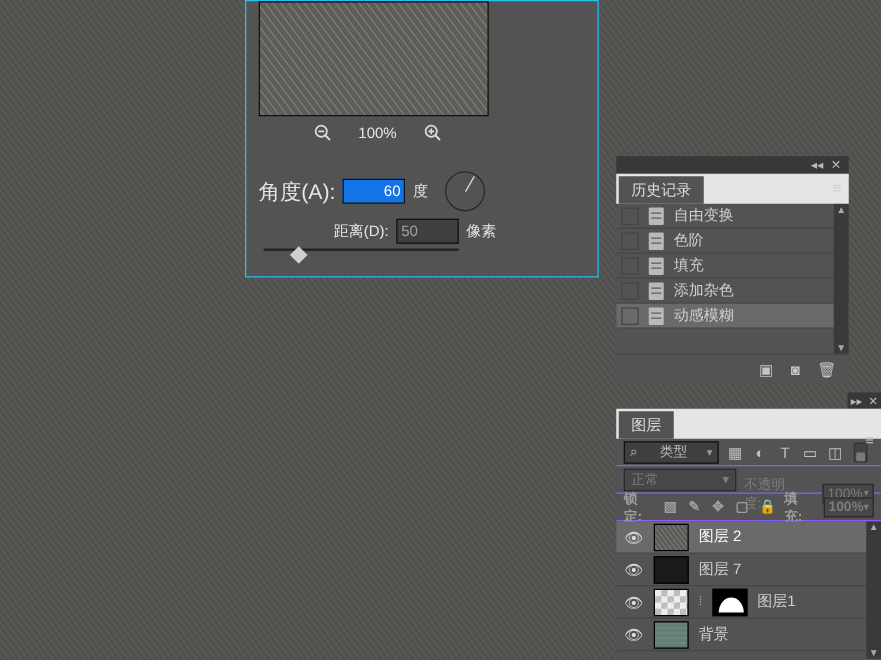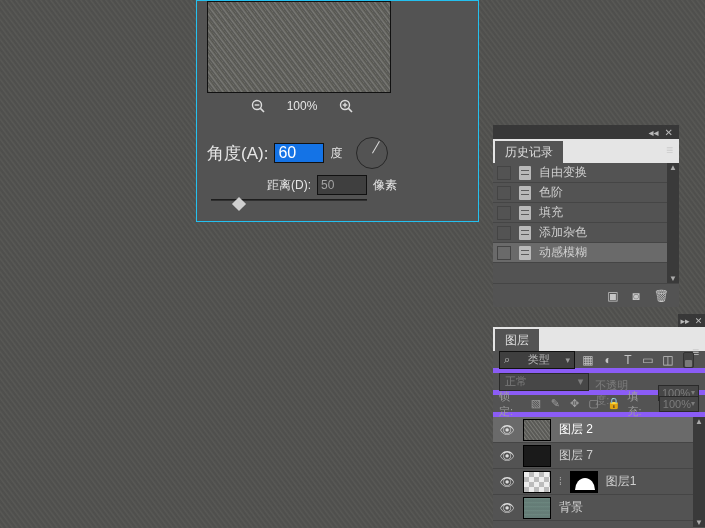--- a/index.html
+++ b/index.html
@@ -45,21 +45,21 @@
 
   .angle-row {
     position: absolute;
     left: 10px; top: 136px;
     display: flex; align-items: center; gap: 6px;
   }
   .angle-label { font-size: 17px; }
   .angle-input {
     width: 50px; height: 20px;
     background: #3f3f3f; border: 1px solid #111;
-    color: #fff; font-size: 16px; padding: 1px 3px;
+    color: #fff; font-size: 12px; padding: 1px 3px; text-align: right;
   }
   .angle-input.sel { background: #1473e6; }
   .angle-wheel {
     width: 32px; height: 32px;
     border: 1px solid #272727;
     border-radius: 50%;
     position: relative;
     margin-left: 8px;
   }
   .angle-wheel::after {
@@ -197,21 +197,21 @@
 
   
   .layers-panel {
     left: 493px; top: 327px;
     width: 212px; height: 201px;
   }
   .layers-option-row {
     height: 22px;
     display: flex; align-items: center;
     gap: 6px; padding: 0 6px;
-    border-bottom: 5px solid #8b5cf6;
+    border-bottom: 1px solid #8b5cf6;
     color: #c2c2c2;
     font-size: 11px;
   }
   .type-select {
     width: 76px; height: 18px;
     background: #3f3f3f; border: 1px solid #111;
     color: #bbb; font-size: 11px;
     padding: 0 4px;
     display: flex; align-items: center; justify-content: space-between;
   }
@@ -255,20 +255,21 @@
     padding: 0 3px;
     color: #7c7c7c;
   }
   .pct-box .caret { font-size: 8px; }
 
   .lock-row {
     padding: 0 6px;
     display: flex; align-items: center; gap: 8px;
     color: #9e9e9e;
     font-size: 11px;
+    font-weight: bold;
   }
   .lock-ic { width: 12px; text-align: center; }
 
   .layers-list {
     position: relative;
     height: 110px;
     overflow: hidden;
   }
   .layer-row {
     display: flex; align-items: center;

